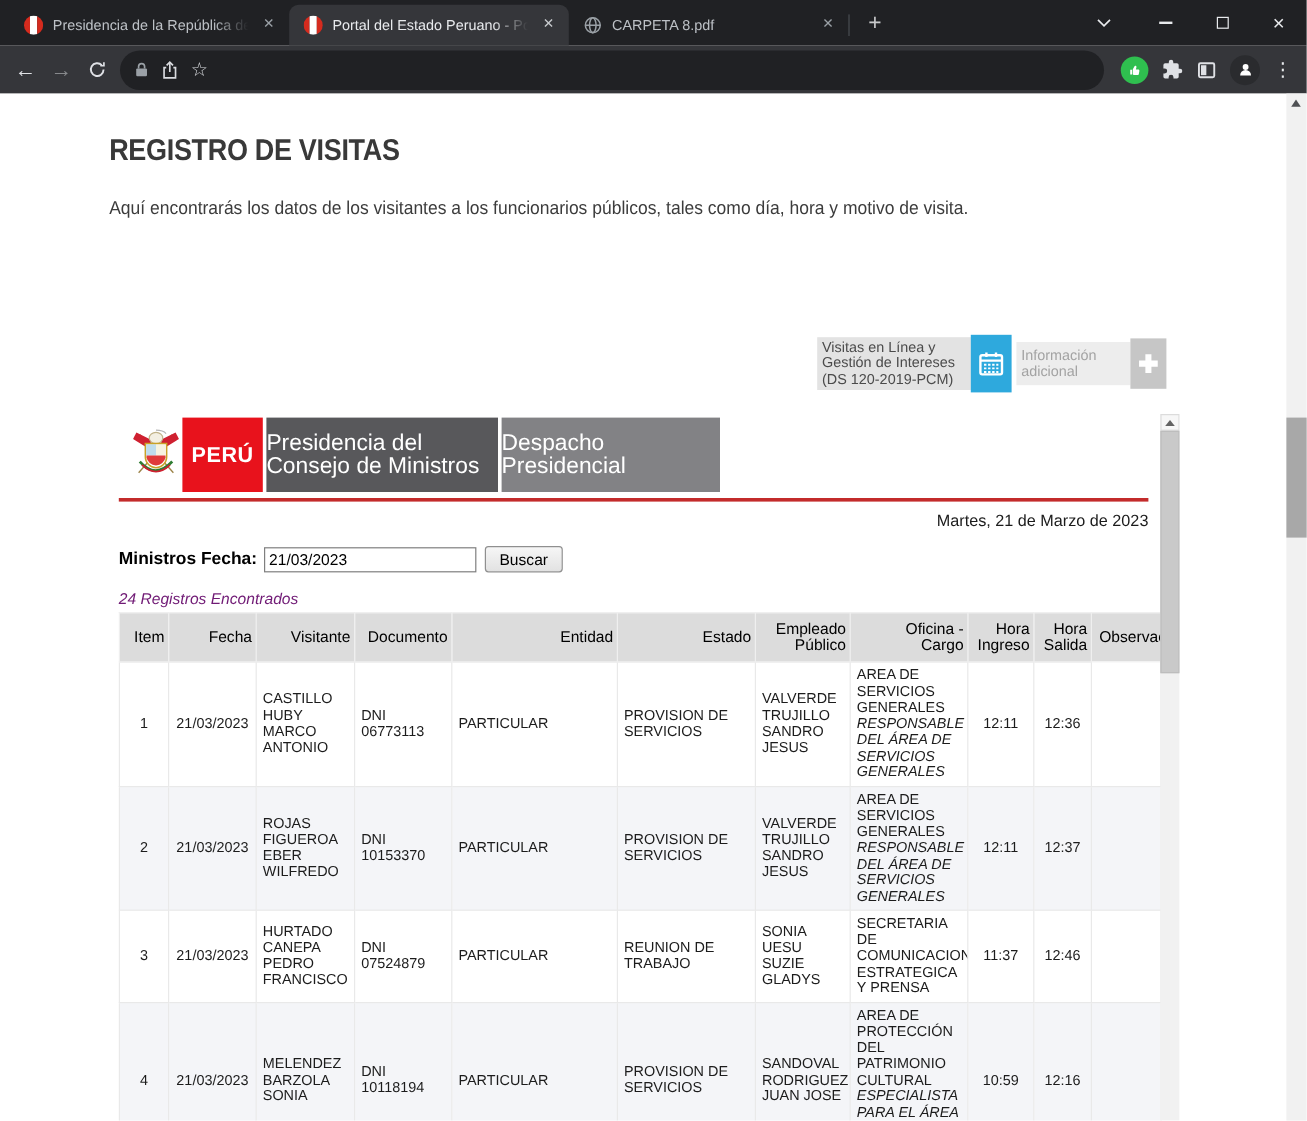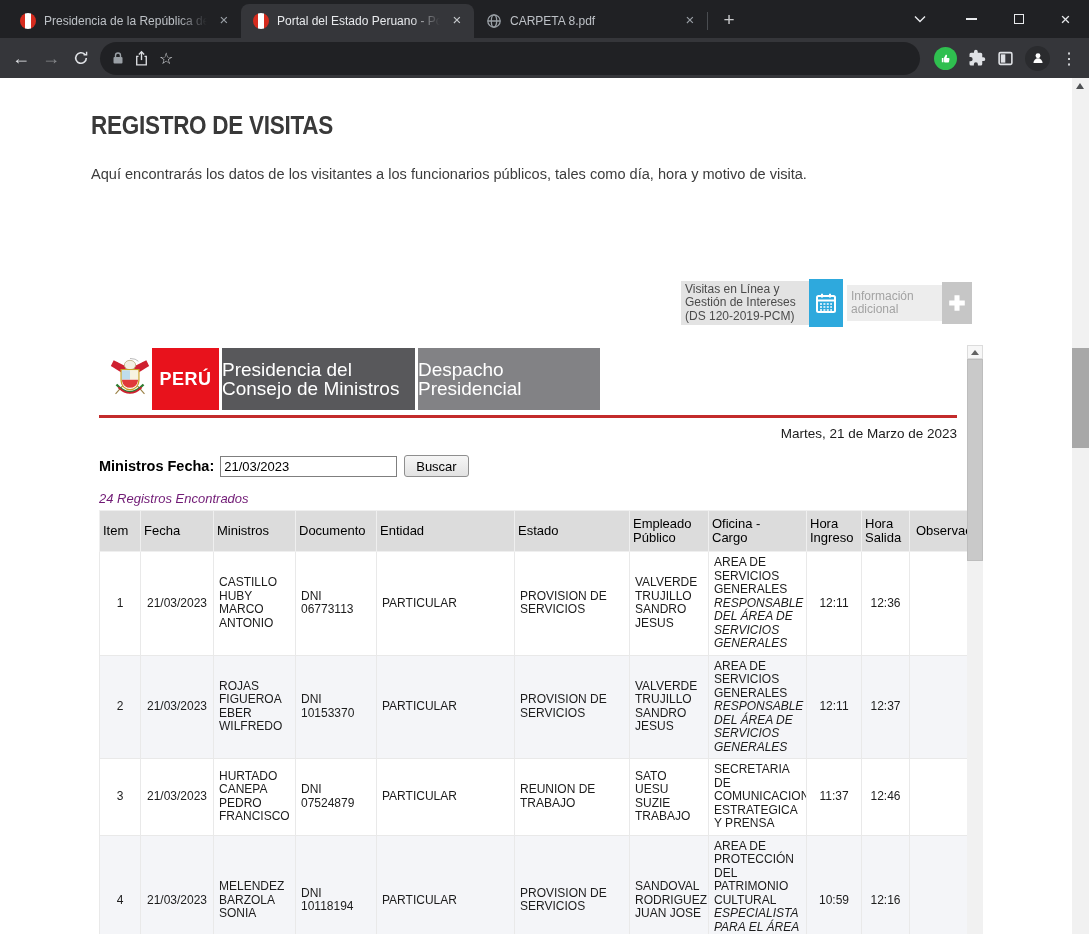--- a/index.html
+++ b/index.html
@@ -79,21 +79,21 @@
   .search-label { font-size:14.5px; font-weight:700; color:#000; margin-right:6px; }
   .date-input { width:177px; height:21px; border:1px solid #7f7f7f; font-family:"Liberation Sans",sans-serif;
     font-size:13px; padding:1px 3px; color:#000; background:#fff; }
   .search-btn { margin-left:7px; height:22px; padding:0 11px; font-family:"Liberation Sans",sans-serif; font-size:13px;
     color:#000; background:linear-gradient(#f6f6f6,#e2e2e2); border:1px solid #8f8f8f; border-radius:3px; }
   .results-line { position:absolute; left:4px; top:146px; font-size:13px; font-style:italic; color:#701a75; }
 
   table.visits { position:absolute; left:4px; top:165px; width:868px; border-collapse:collapse; table-layout:fixed;
     font-size:12px; line-height:13.5px; color:#1c1c1c; }
   .visits th { background:#dcdcdc; height:41px; font-weight:400; font-size:13px; line-height:14.5px;
-    border:1px solid #efefef; text-align:left; vertical-align:middle; white-space:pre-line; padding:2px 3px; color:#000; }
+    border:1px solid #efefef; text-align:right; vertical-align:middle; white-space:pre-line; padding:2px 3px; color:#000; }
   .visits th:last-child { white-space:nowrap; overflow:hidden; text-align:left; padding-left:6px; }
   .visits td { border:1px solid #e9e9e9; padding:4px 5px; vertical-align:middle; background:transparent; overflow:hidden; }
   .visits tr.alt td { background:#f4f5f8; }
   .visits td.c { text-align:center; }
   .cargo-italic { font-style:italic; }
 
   .widget-scrollbar { position:absolute; right:0; top:0; width:16px; height:589px; background:#f1f1f1; }
   .ws-btn { height:14px; background:#f7f7f7; border:1px solid #dcdcdc; display:flex; align-items:center; justify-content:center; }
   .ws-btn .tri { width:0; height:0; border-left:4px solid transparent; border-right:4px solid transparent; border-bottom:5px solid #636363; }
   .ws-thumb { position:absolute; top:14px; left:0; width:16px; height:202px; background:#c9c9c9; border:1px solid #bdbdbd; }
@@ -284,21 +284,21 @@
           <col style="width:79px">
           <col style="width:98px">
         <col style="width:55px">
           <col style="width:48px">
           <col style="width:58px">
       </colgroup>
       <thead>
           <tr>
             <th>Item</th>
             <th>Fecha</th>
-            <th>Ministros</th>
+            <th>Visitante</th>
             <th>Documento</th>
             <th>Entidad</th>
             <th>Estado</th>
             <th>Empleado
 Público</th>
             <th>Oficina -
 Cargo</th>
             <th>Hora
 Ingreso</th>
             <th>Hora
@@ -333,21 +333,21 @@
             <td class="c">12:37</td>
             <td></td>
           </tr>
           <tr>
             <td class="c">3</td>
             <td class="c">21/03/2023</td>
             <td>HURTADO CANEPA PEDRO FRANCISCO</td>
             <td>DNI 07524879</td>
             <td>PARTICULAR</td>
             <td>REUNION DE TRABAJO</td>
-            <td>SATO UESU SUZIE TRABAJO</td>
+            <td>SONIA UESU SUZIE GLADYS</td>
             <td>SECRETARIA DE COMUNICACION ESTRATEGICA Y PRENSA</td>
             <td class="c">11:37</td>
             <td class="c">12:46</td>
             <td></td>
           </tr>
           <tr class="alt">
             <td class="c">4</td>
             <td class="c">21/03/2023</td>
             <td>MELENDEZ BARZOLA SONIA</td>
             <td>DNI 10118194</td>

